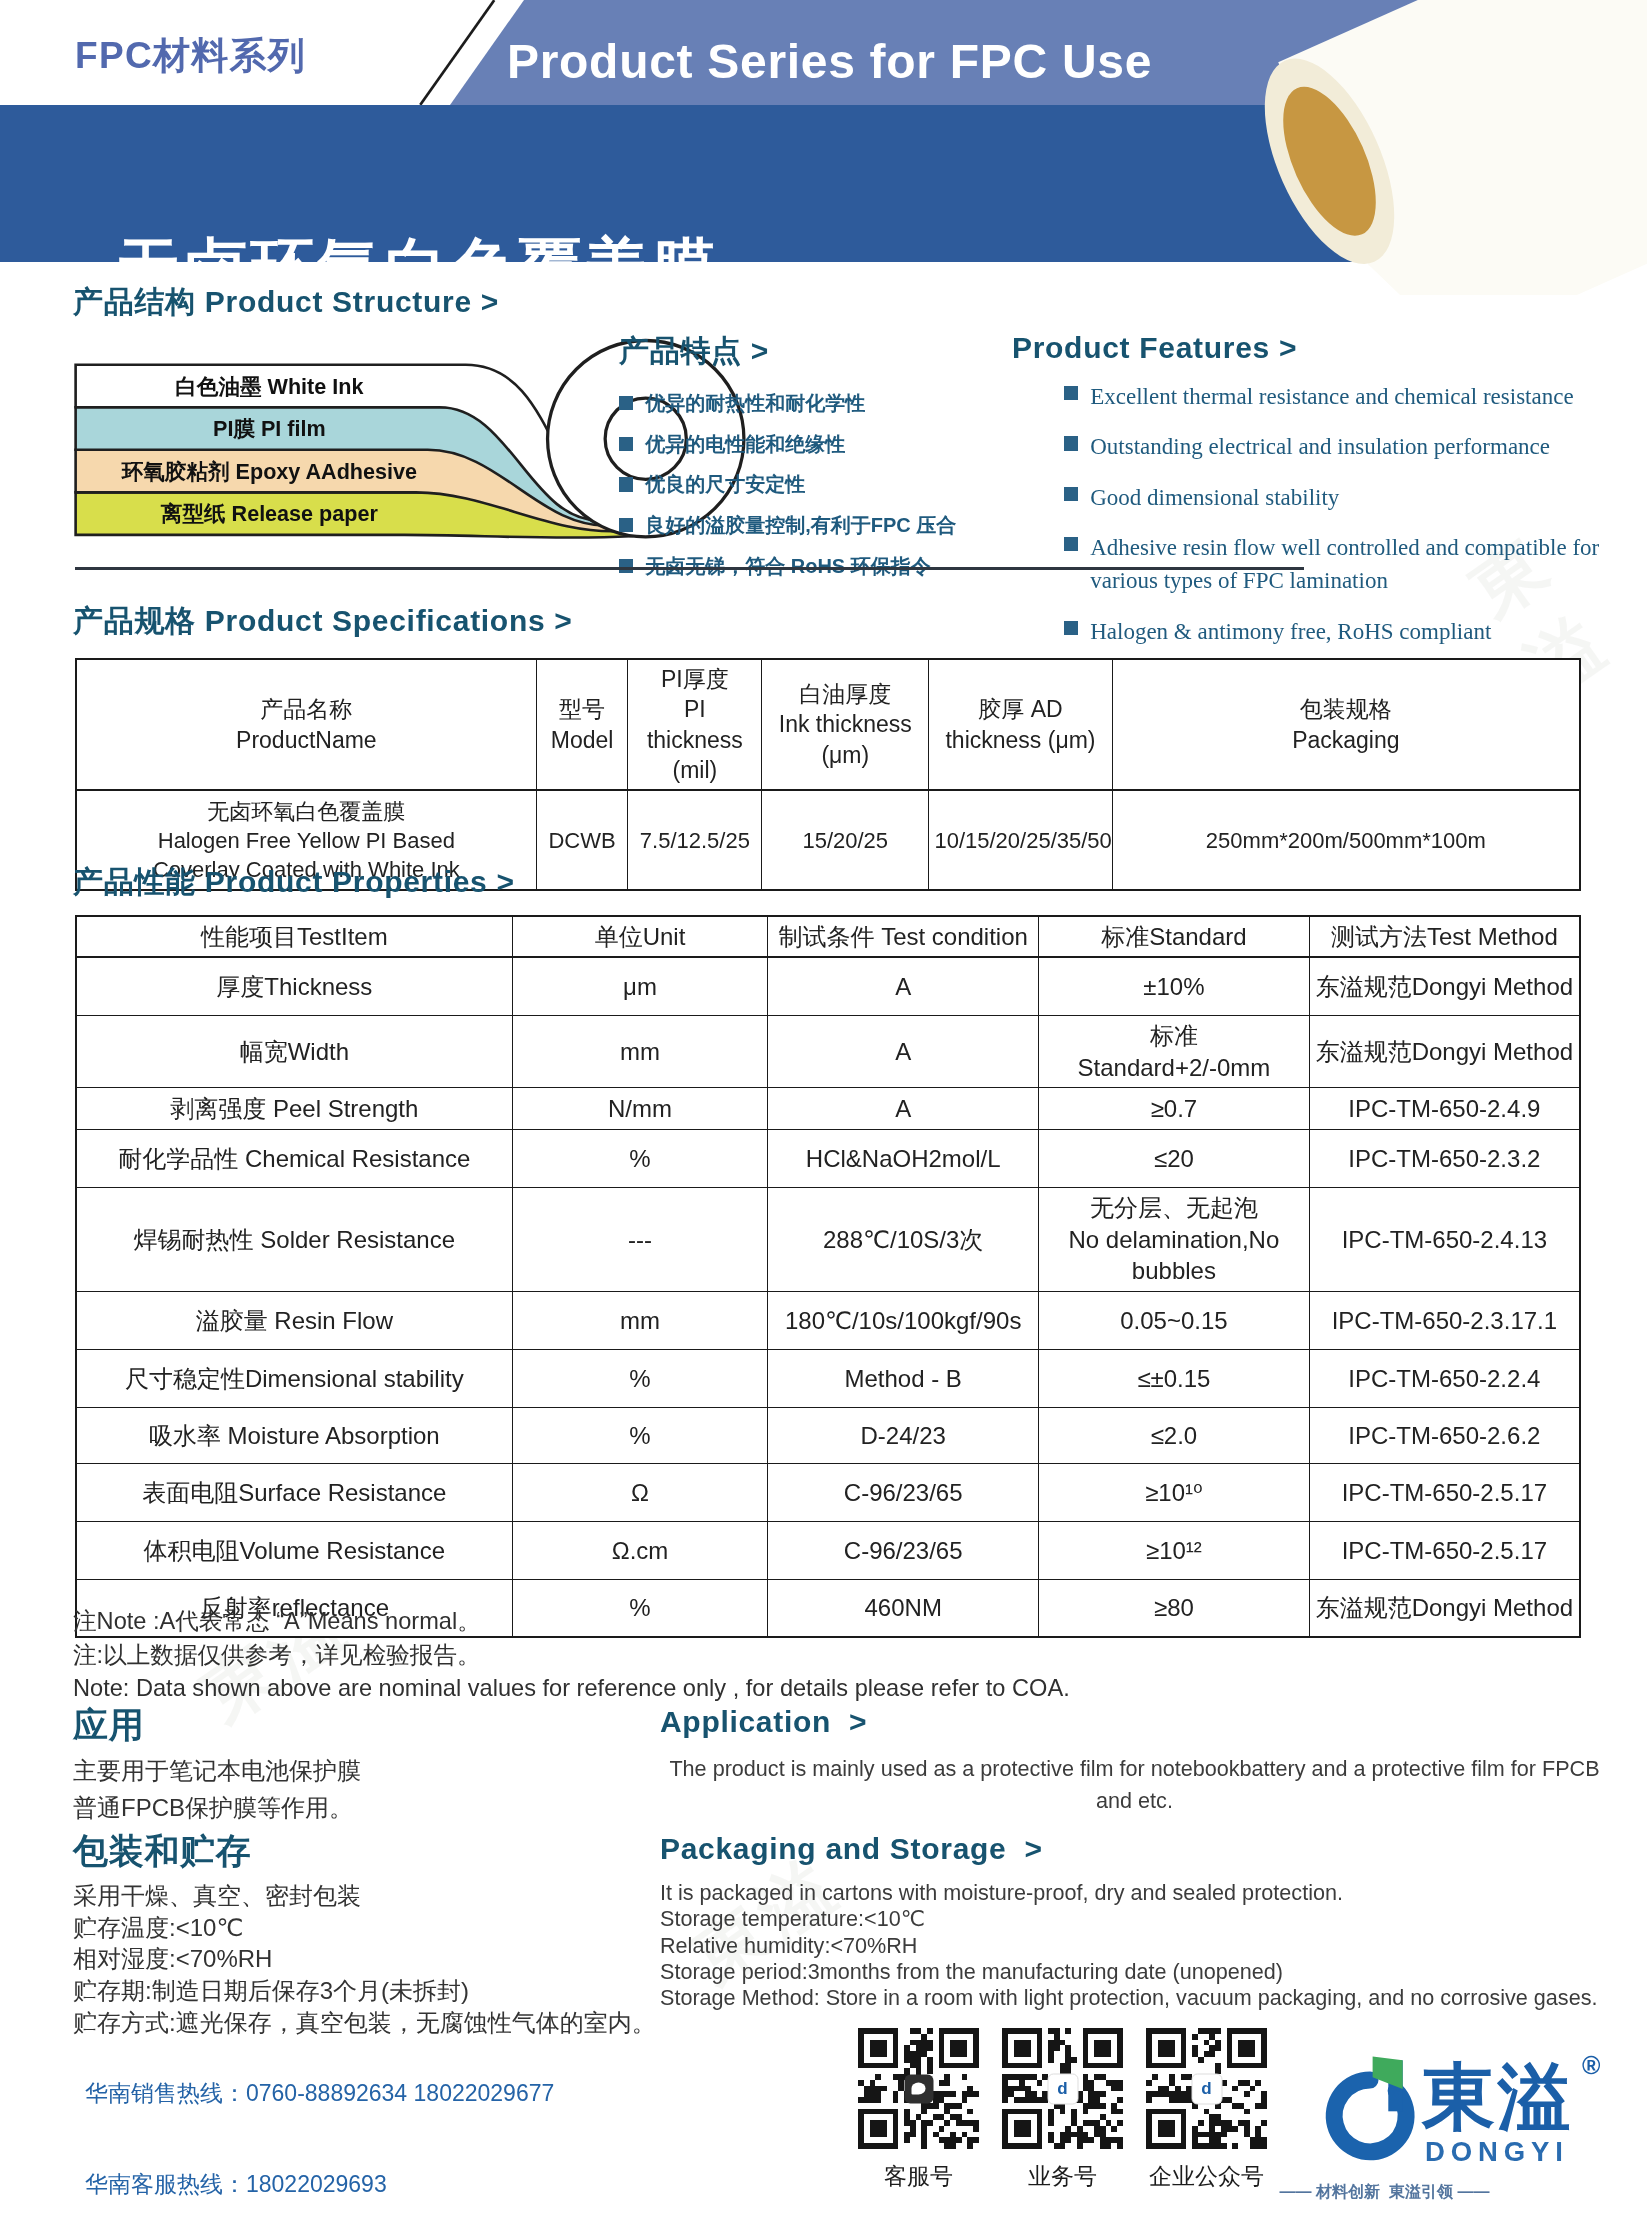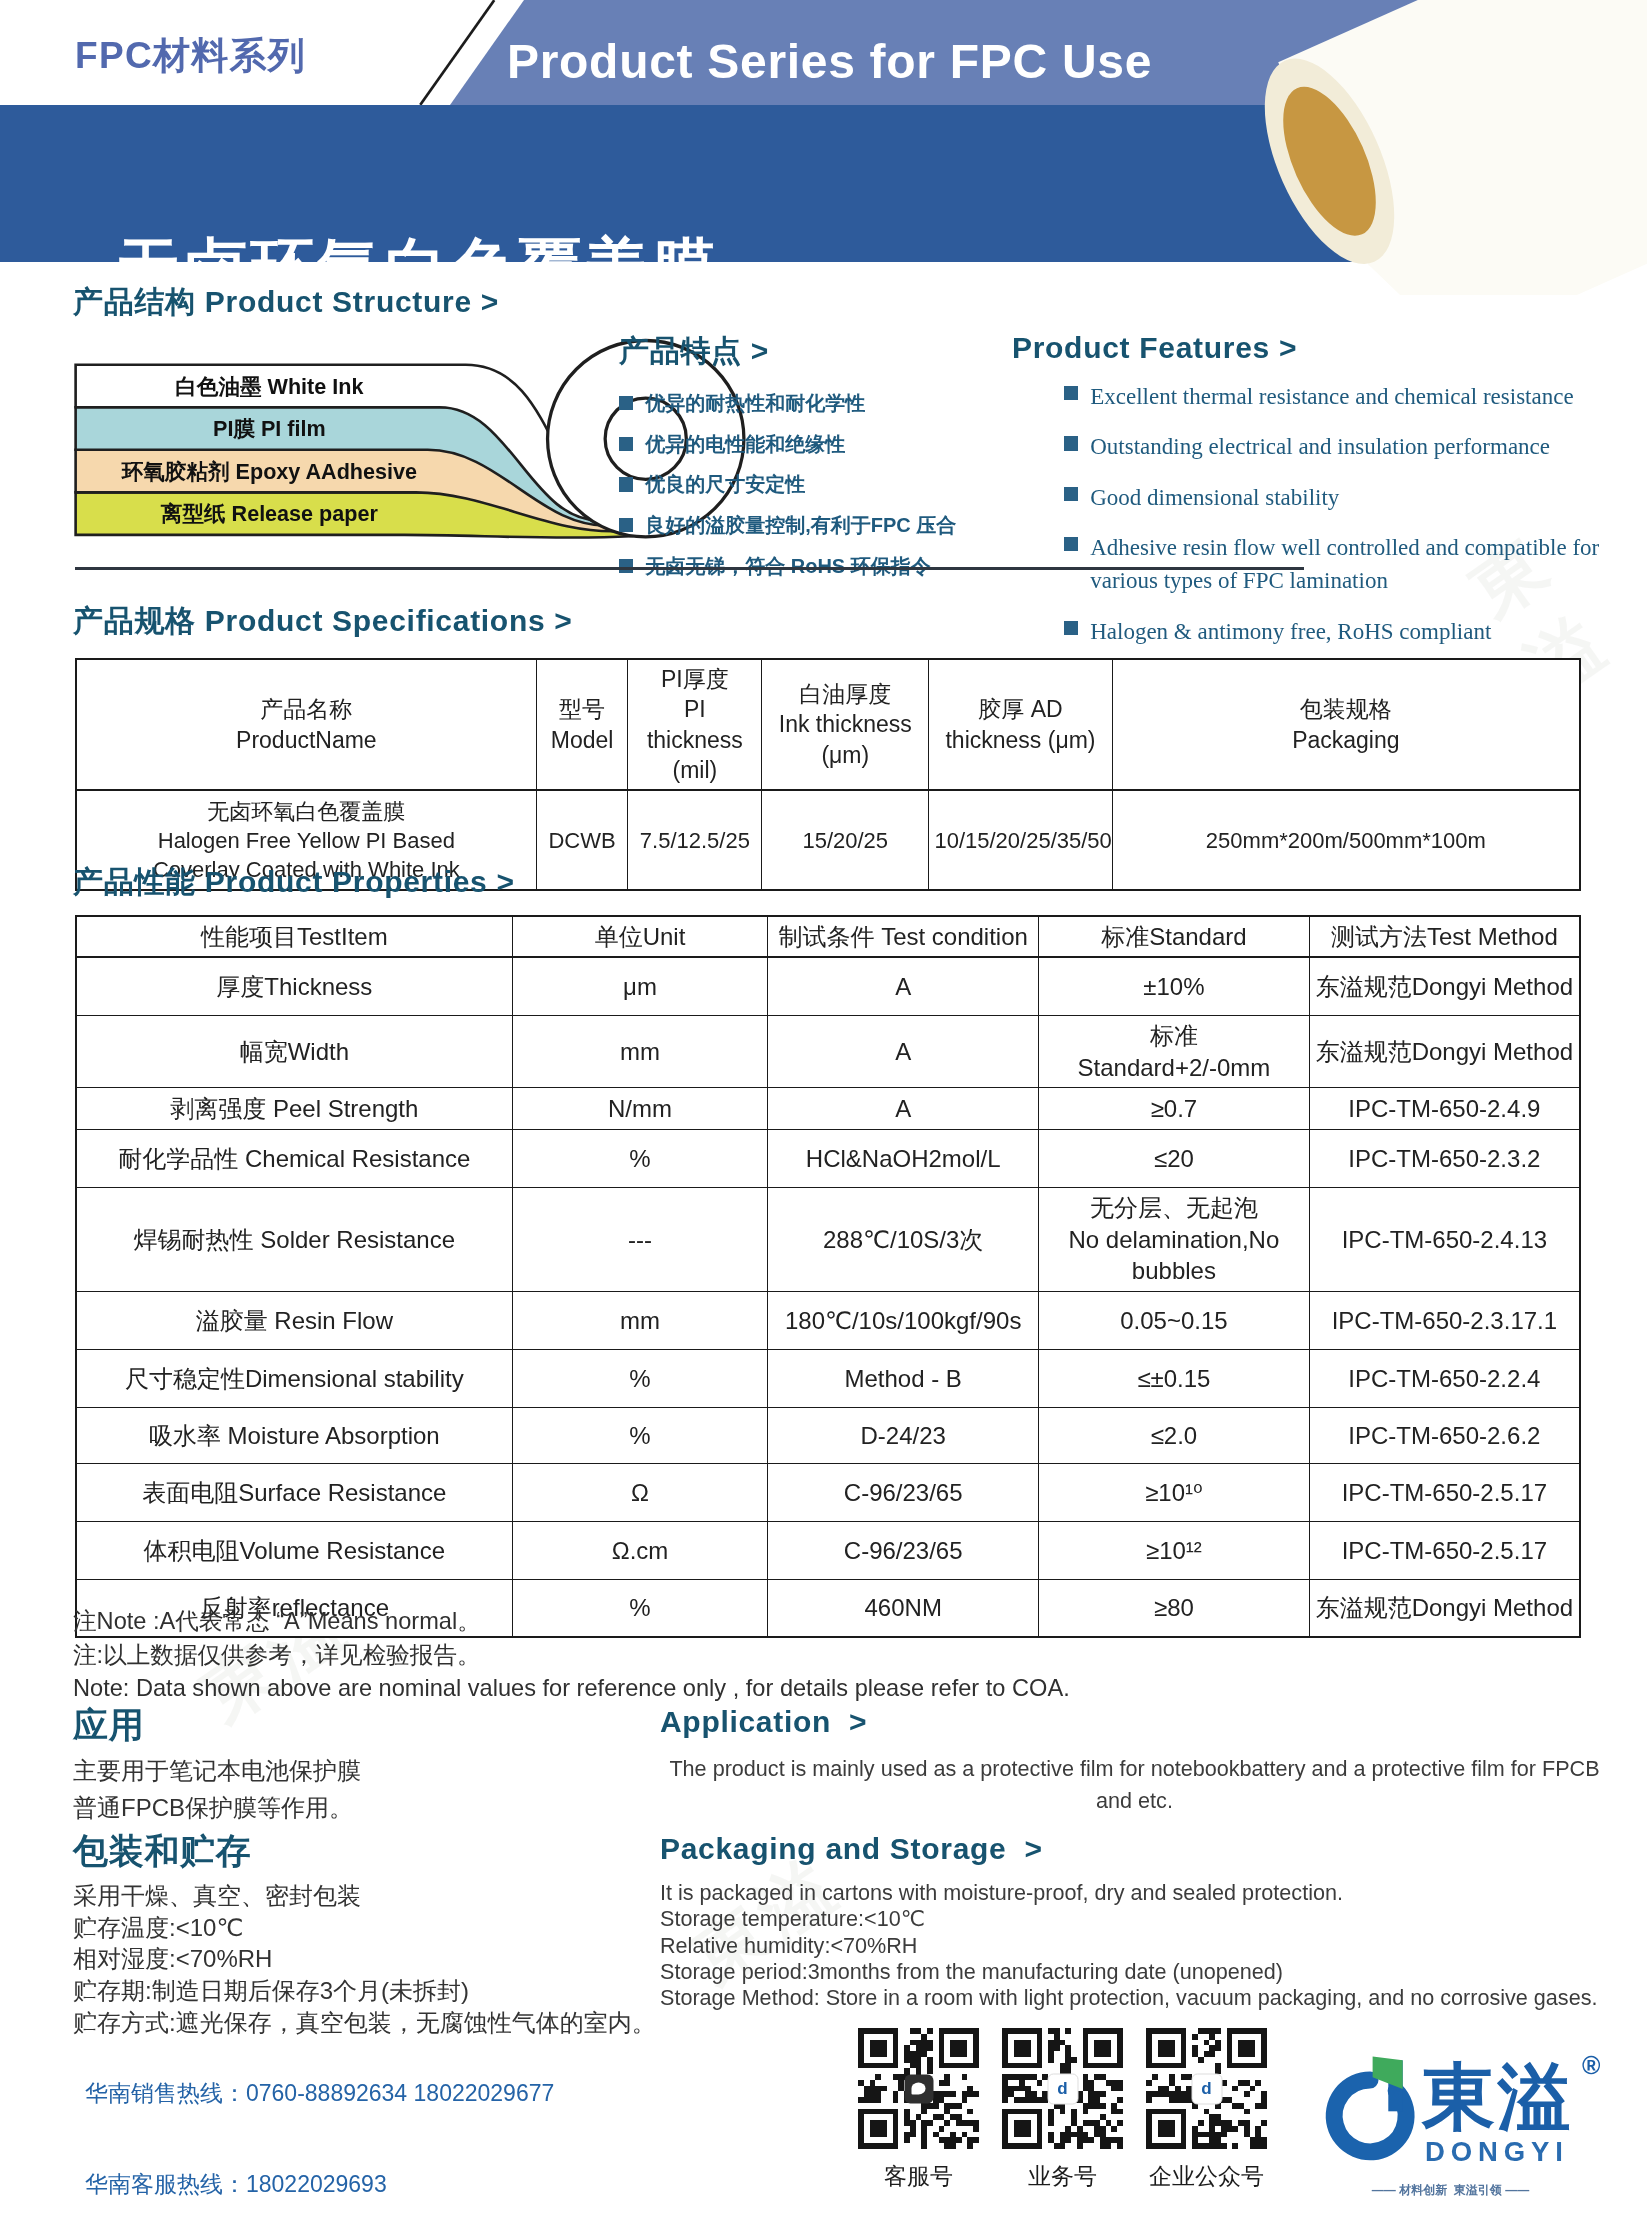--- a/index.html
+++ b/index.html
@@ -58,22 +58,22 @@
          border-radius:5.9px;display:flex;align-items:center;justify-content:center;}
   .qr-ic.dark{background:#2f2f2f;}
   .qr-ic.dark:before{content:"";width:14.4px;height:11.8px;background:#fff;border-radius:50% 50% 50% 8%;}
   .qr-ic.lite{background:#fff;border:0.7px solid #ddd;color:#1b5fa8;font-weight:bold;font-size:17px;}
   .qr-lab{position:absolute;top:2161px;font-size:23px;color:#1c1c1c;text-align:center;width:121px;}
 
   .logo-mark{position:absolute;left:1321px;top:2055px;width:98px;height:110px;}
   .logo-cn{position:absolute;left:1422px;top:2049px;font-size:73px;font-weight:bold;color:#1b5fa8;letter-spacing:2.6px;}
   .logo-reg{position:absolute;left:1582px;top:2051px;font-size:25px;color:#1b5fa8;font-weight:bold;}
   .logo-en{position:absolute;left:1425px;top:2136px;font-size:27.5px;font-weight:bold;color:#2a6cb0;letter-spacing:5.9px;}
-  .tagline{position:absolute;left:1287px;top:2182px;width:327px;text-align:center;
-           font-size:12px;color:#53759e;font-weight:600;white-space:pre-wrap;}
+  .tagline{position:absolute;left:1221px;top:2182px;width:327px;text-align:center;
+           font-size:16px;color:#53759e;font-weight:600;white-space:pre-wrap;}
 
   .wm{position:absolute;font-size:72px;color:#6b705c;opacity:0.06;transform:rotate(-35deg);
       font-weight:bold;pointer-events:none;letter-spacing:6.5px;}
 </style>
 </head>
 <body>
 
 <div id="page">
 
   <div class="wm" style="left:216px;top:720px;">東溢</div>

